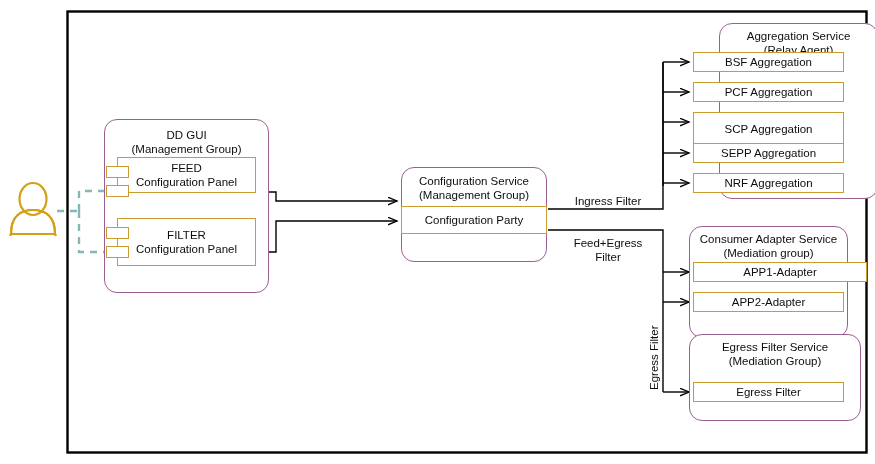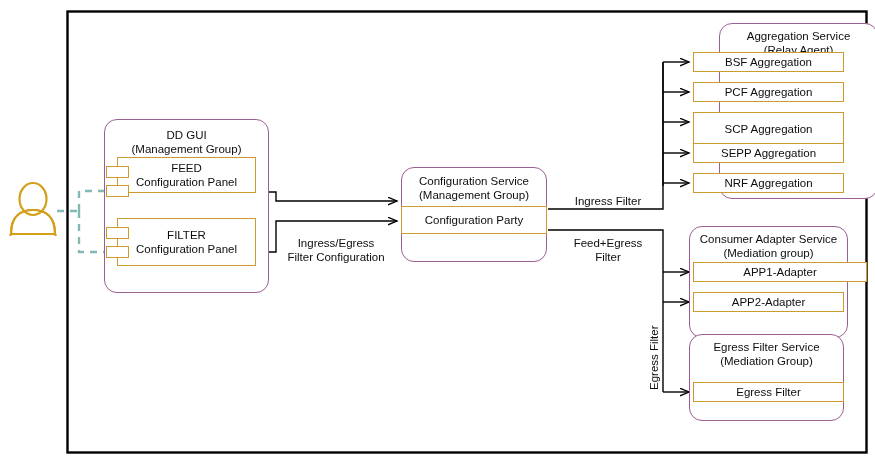--- a/index.html
+++ b/index.html
@@ -172,29 +172,27 @@
   <div class="goldbox" style="left:693px; top:143px; width:151px; height:20px;">SEPP Aggregation</div>
   <div class="goldbox" style="left:693px; top:173px; width:151px; height:20px;">NRF Aggregation</div>
 
   <div class="component" style="left:689px; top:226px; width:159px; height:112px;">
     <div class="comp-title" style="top:5px;">Consumer Adapter Service
 (Mediation group)</div>
   </div>
   <div class="goldbox" style="left:693px; top:262px; width:174px; height:20px;">APP1-Adapter</div>
   <div class="goldbox" style="left:693px; top:292px; width:151px; height:20px;text-align:center;">APP2-Adapter</div>
 
-  <div class="component" style="left:689px; top:334px; width:155px; height:87px;">
+  <div class="component" style="left:689px; top:334px; width:172px; height:87px;">
     <div class="comp-title" style="top:5px;">Egress Filter Service
 (Mediation Group)</div>
   </div>
   <div class="goldbox" style="left:693px; top:382px; width:151px; height:20px;">Egress Filter</div>
 
 
-  <div class="edge-label" style="left:281px; top:236px; width:110px;">Ingress/Egress
-Filter Configuration</div>
 
   <div class="edge-label" style="left:560px; top:194px; width:96px;">Ingress Filter</div>
 
   <div class="edge-label" style="left:558px; top:236px; width:100px;">Feed+Egress
 Filter</div>
 
   <div class="edge-label vertical" style="left:647px; top:390px;">Egress Filter</div>
 
 </div>
 

